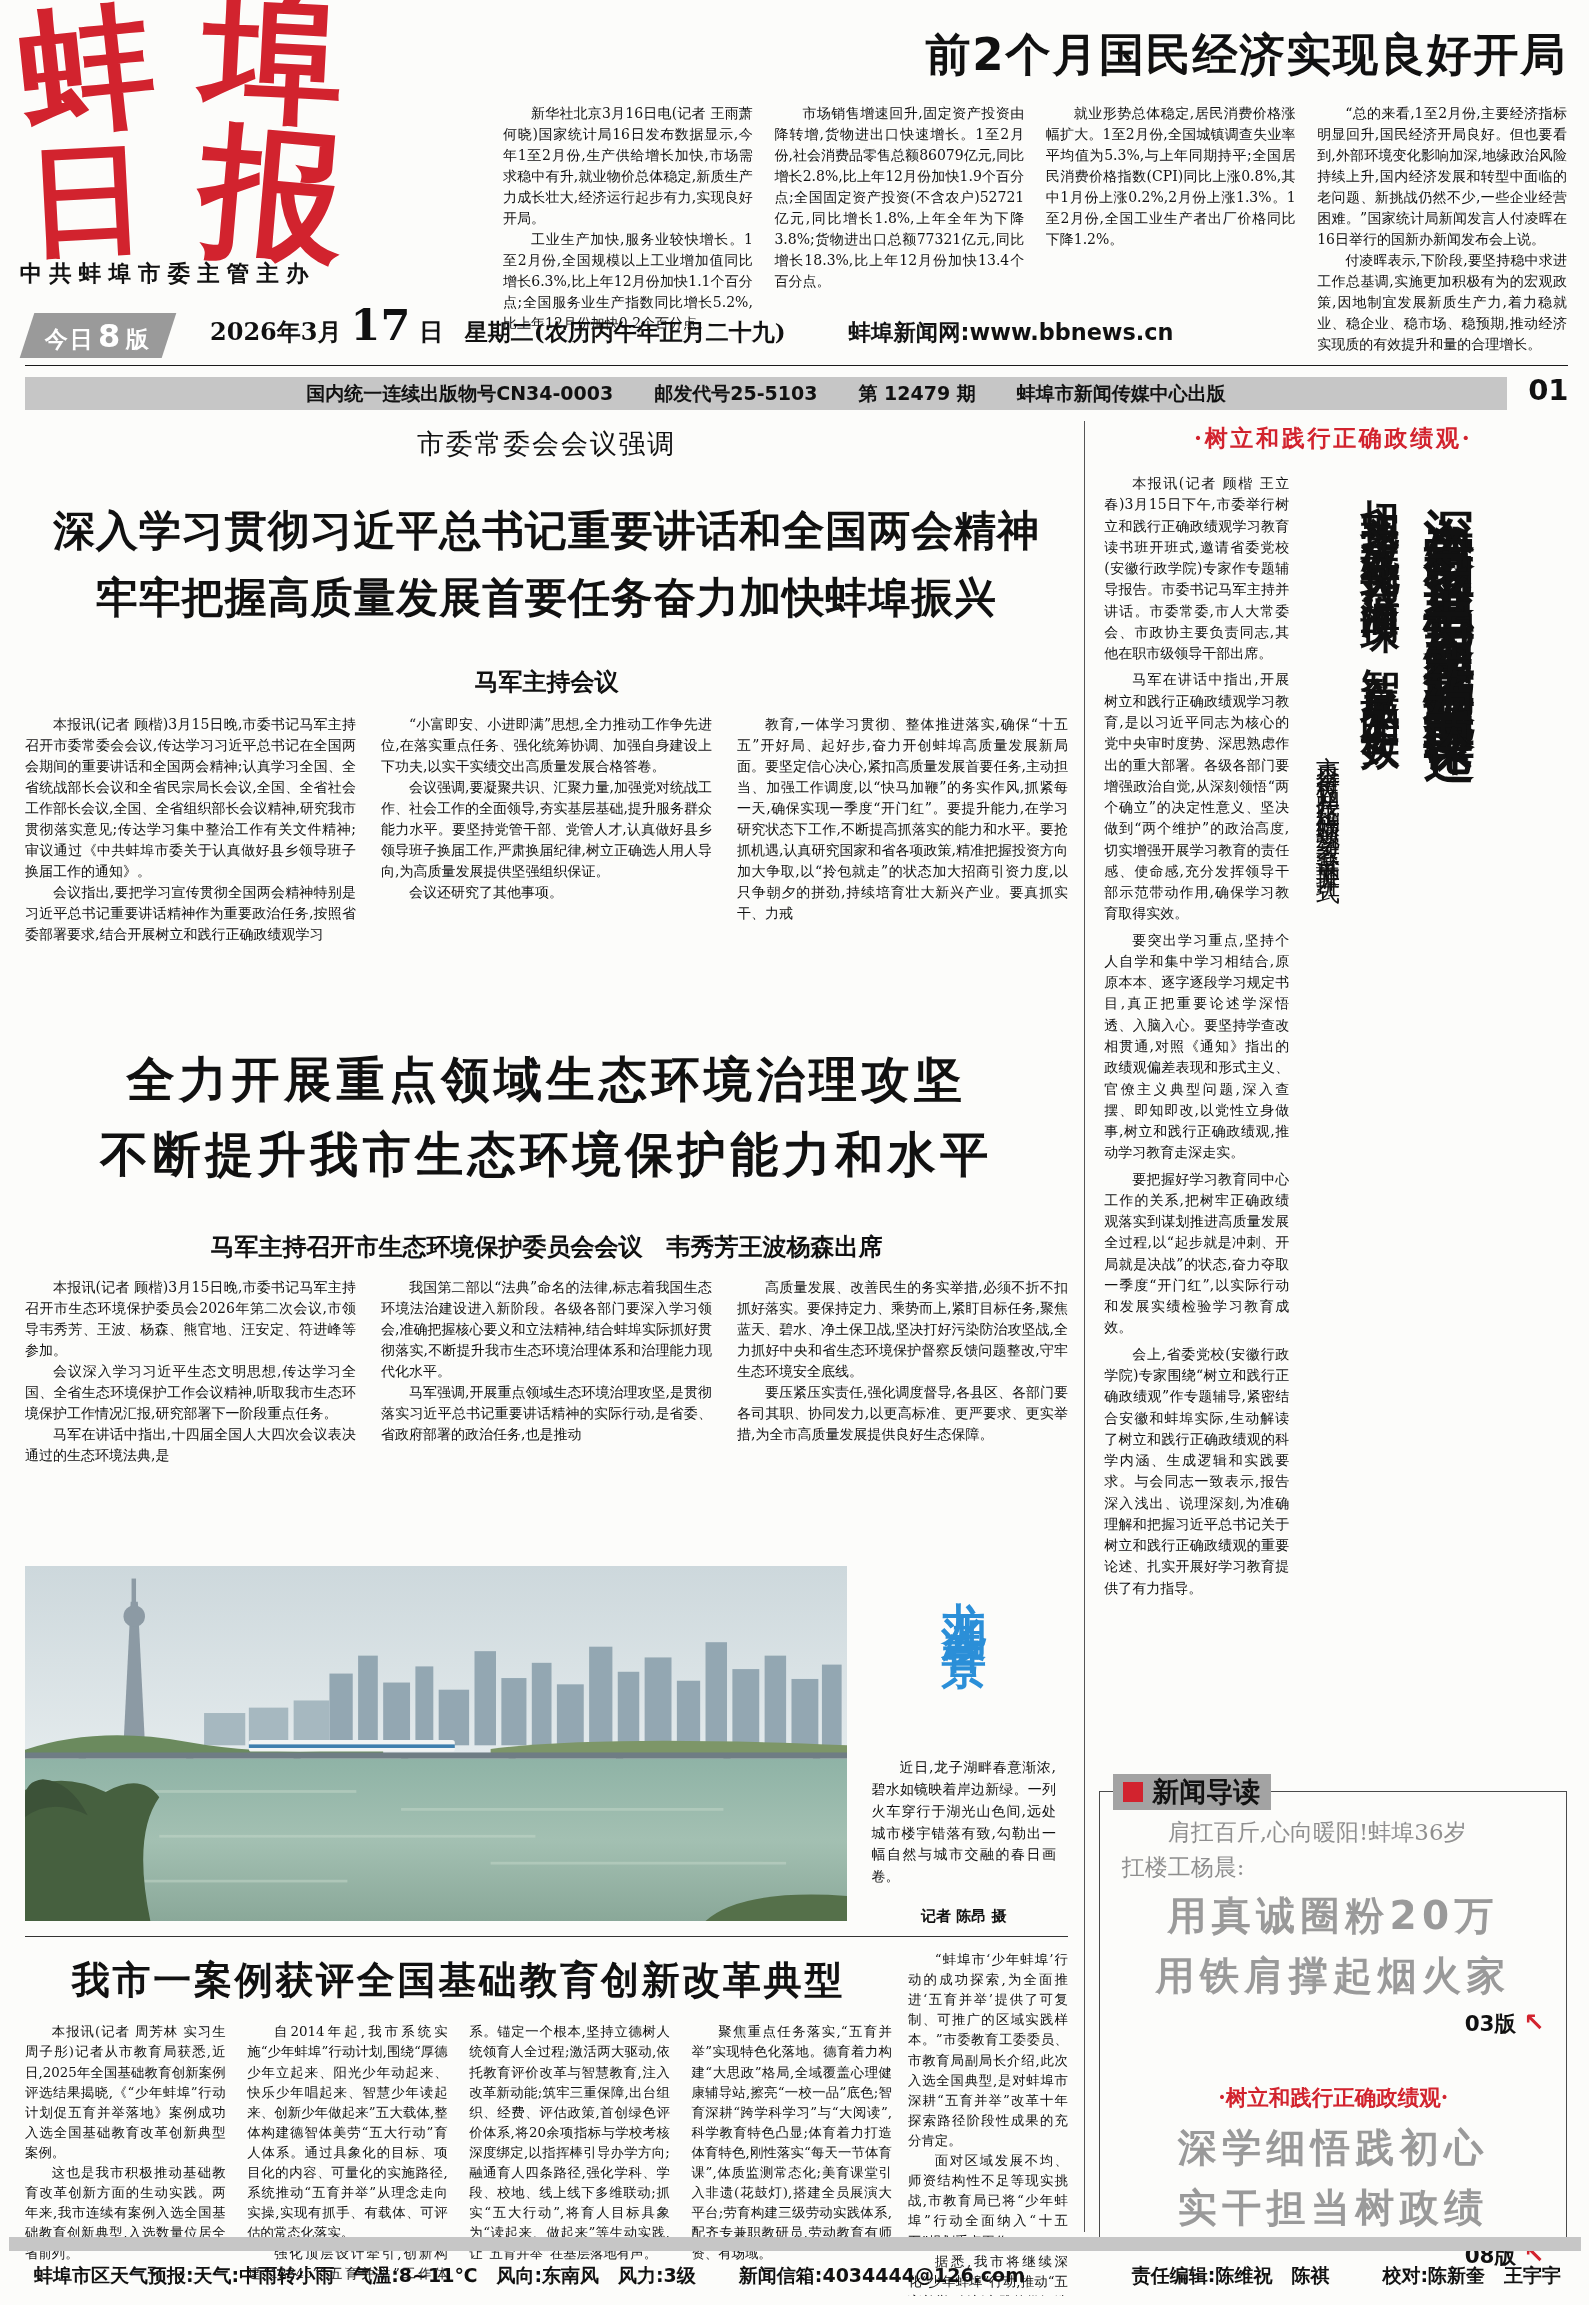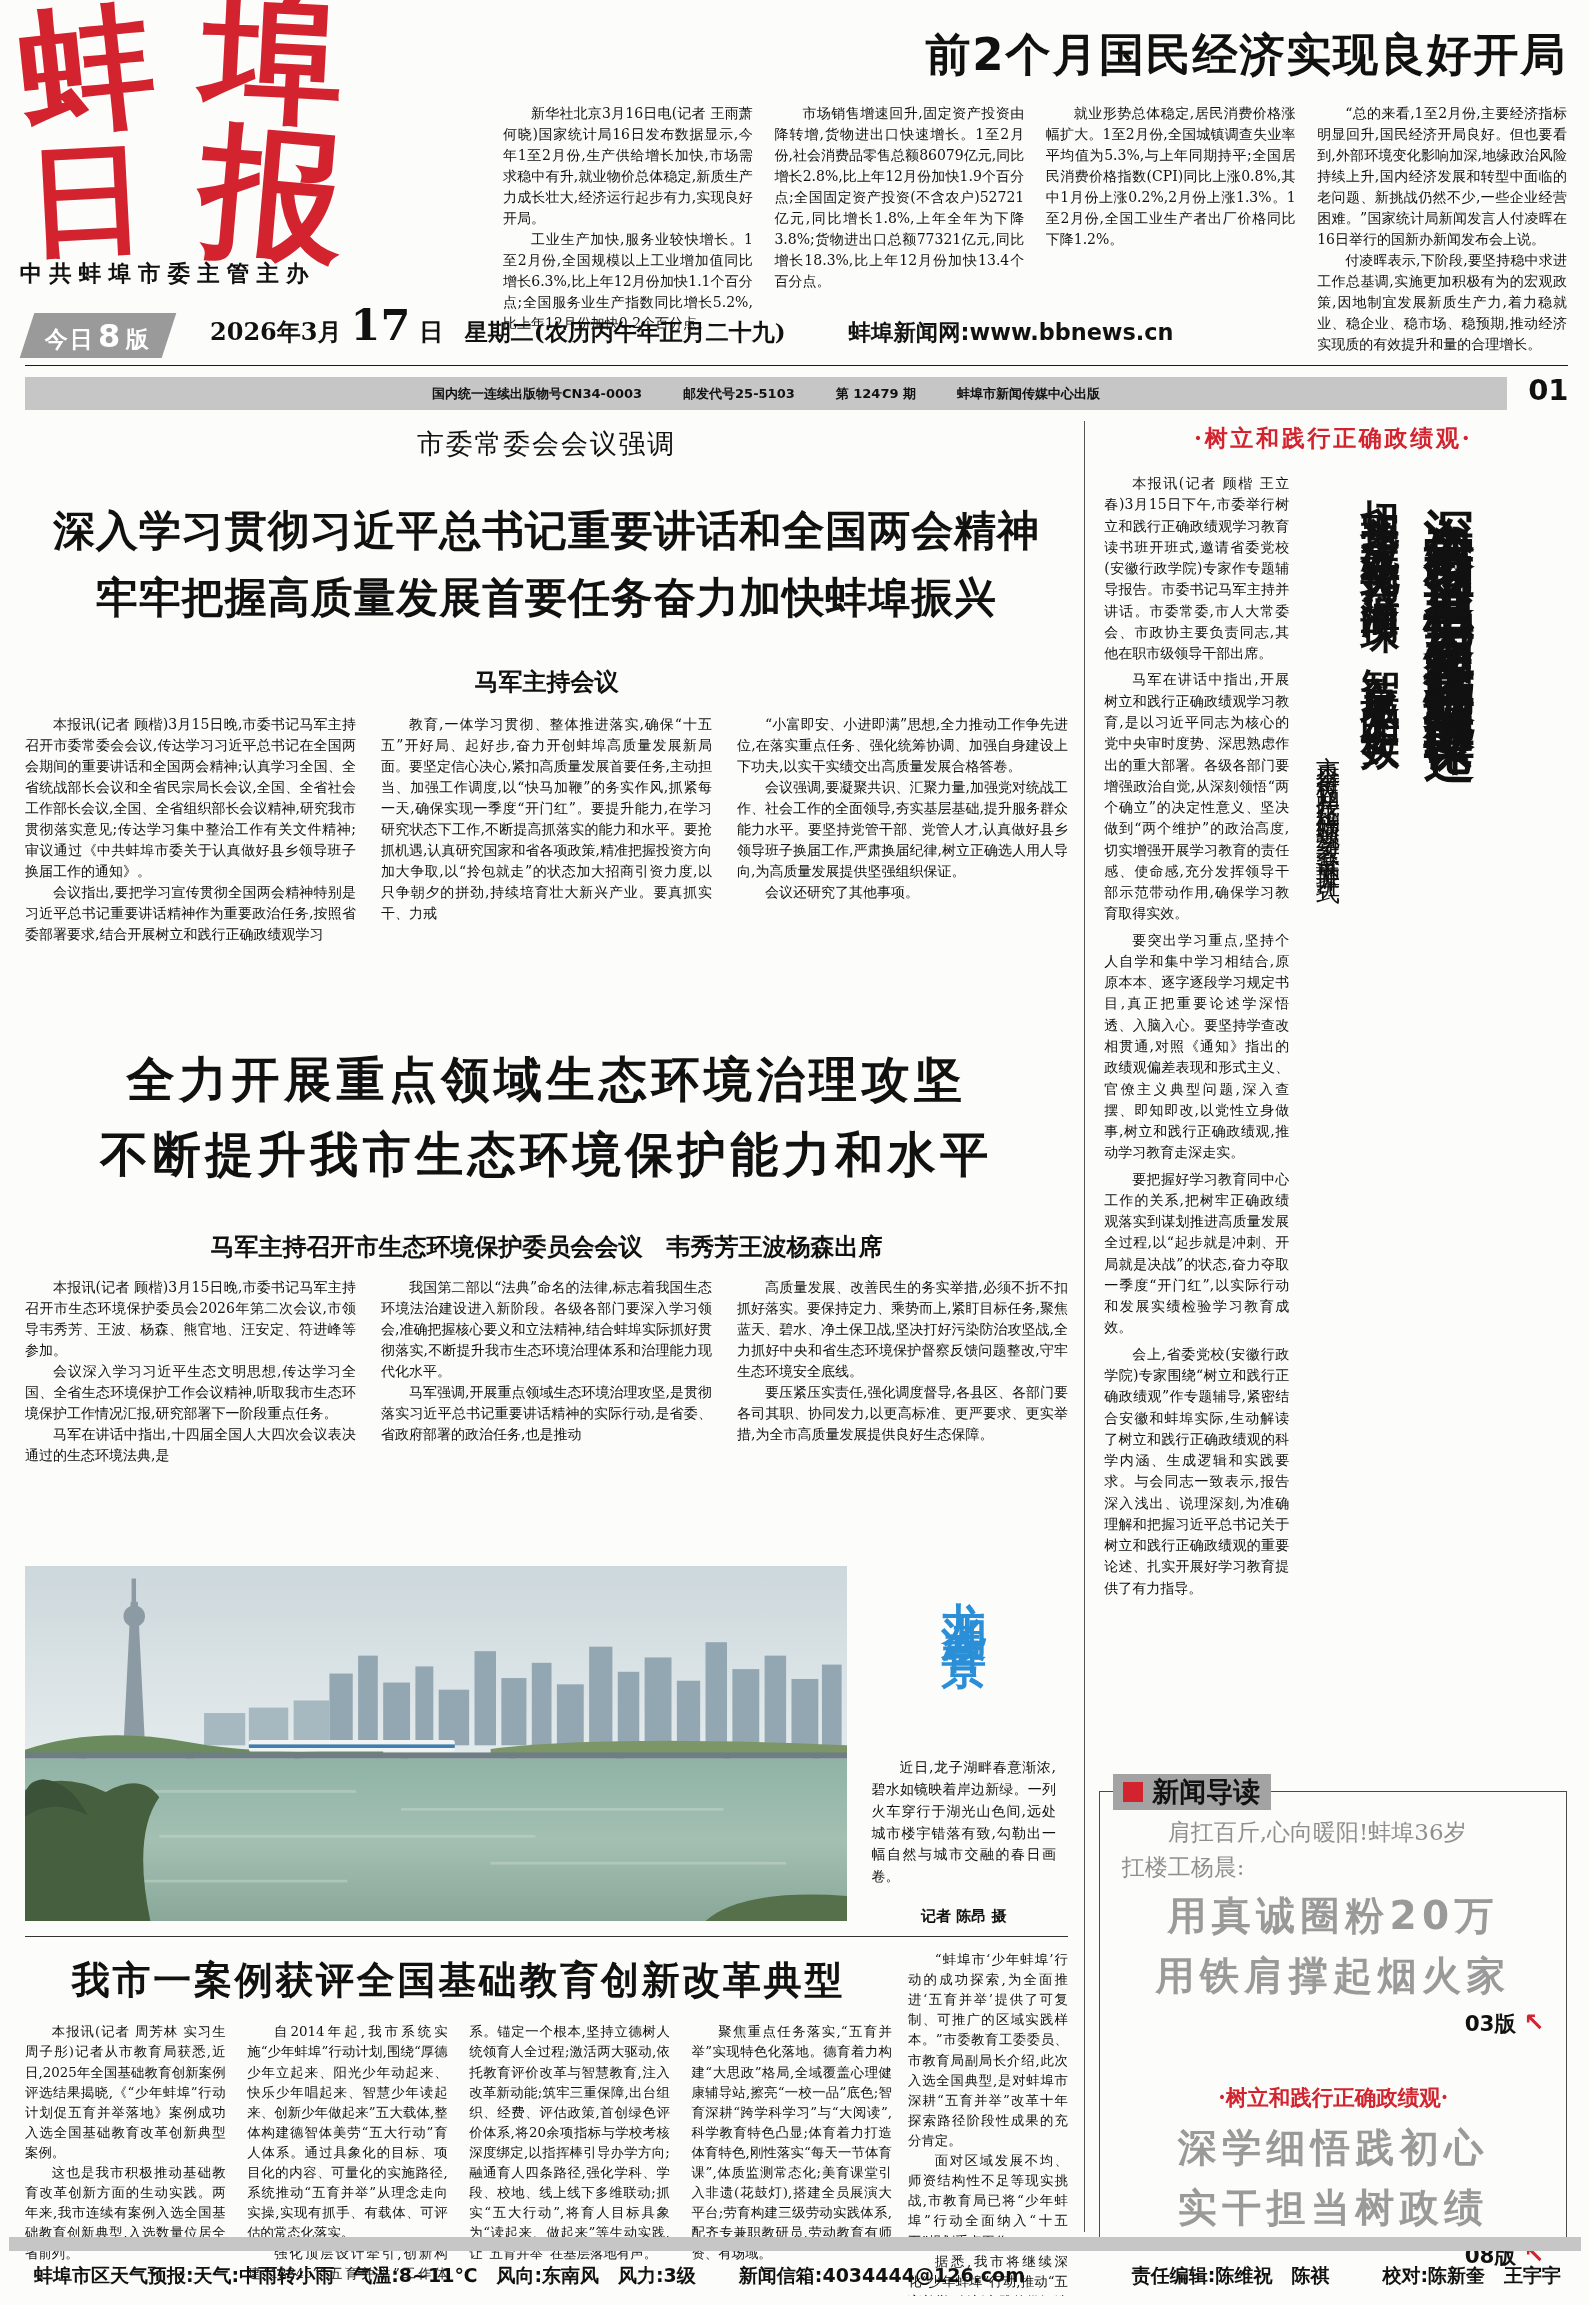--- a/index.html
+++ b/index.html
@@ -26,21 +26,21 @@
   .date-row{position:absolute;left:210px;top:304px;display:flex;align-items:baseline;gap:9px;
             font-weight:bold;white-space:nowrap;text-align:center;}
   .date-ym{font-size:24px;}
   .date-day{font-size:43px;line-height:1;}
   .date-sfx{font-size:24px;}
   .date-week{font-size:23px;margin-left:12.5px;}
   .date-site{font-size:22.4px;margin-left:54px;font-family:"DejaVu Sans",sans-serif;}
   .header-rule{position:absolute;left:25px;right:22.4px;top:365px;border-top:1.8px solid #1a1a1a;}
   .pub-bar{position:absolute;left:25px;top:377px;width:1482px;height:33px;background:#c6c6c6;
            display:flex;align-items:center;justify-content:center;gap:41px;
-           font-size:13px;font-weight:bold;font-family:"DejaVu Sans",sans-serif;}
+           font-size:19px;font-weight:bold;font-family:"DejaVu Sans",sans-serif;}
   .page-num{position:absolute;right:21.5px;top:373px;font-size:29px;font-weight:900;
             font-family:"DejaVu Sans",sans-serif;}
 
   
   .top-article{position:absolute;left:503px;top:25px;width:1064px;height:336px;}
   .top-headline{text-align:right;font-size:45px;font-weight:900;letter-spacing:1.8px;
                 font-family:"DejaVu Sans",sans-serif;margin:0 0 18px;}
   .top-cols{display:flex;gap:21.5px;height:258px;overflow:hidden;}
   .ncol{flex:1;font-size:14px;line-height:1.5;text-align:justify;overflow:hidden;}
   .ncol p,.para-list p{margin:0;text-indent:2em;}
@@ -190,26 +190,26 @@
           <span>深入学习贯彻习近平总书记重要讲话和全国两会精神</span><br>
           <span>牢牢把握高质量发展首要任务奋力加快蚌埠振兴</span>
         </h2>
         <div class="byline">马军主持会议</div>
         <div class="cols3">
           <div class="ncol para-list">
               <p>本报讯(记者 顾楷)3月15日晚,市委书记马军主持召开市委常委会会议,传达学习习近平总书记在全国两会期间的重要讲话和全国两会精神;认真学习全国、全省统战部长会议和全省民宗局长会议,全国、全省社会工作部长会议,全国、全省组织部长会议精神,研究我市贯彻落实意见;传达学习集中整治工作有关文件精神;审议通过《中共蚌埠市委关于认真做好县乡领导班子换届工作的通知》。</p>
               <p>会议指出,要把学习宣传贯彻全国两会精神特别是习近平总书记重要讲话精神作为重要政治任务,按照省委部署要求,结合开展树立和践行正确政绩观学习</p>
             </div>
           <div class="ncol para-list">
-              <p>教育,一体学习贯彻、整体推进落实,确保“十五五”开好局、起好步,奋力开创蚌埠高质量发展新局面。要坚定信心决心,紧扣高质量发展首要任务,主动担当、加强工作调度,以“快马加鞭”的务实作风,抓紧每一天,确保实现一季度“开门红”。要提升能力,在学习研究状态下工作,不断提高抓落实的能力和水平。要抢抓机遇,认真研究国家和省各项政策,精准把握投资方向加大争取,以“拎包就走”的状态加大招商引资力度,以只争朝夕的拼劲,持续培育壮大新兴产业。要真抓实干、力戒</p>
-            </div>
-          <div class="ncol para-list">
               <p>“小富即安、小进即满”思想,全力推动工作争先进位,在落实重点任务、强化统筹协调、加强自身建设上下功夫,以实干实绩交出高质量发展合格答卷。</p>
               <p>会议强调,要凝聚共识、汇聚力量,加强党对统战工作、社会工作的全面领导,夯实基层基础,提升服务群众能力水平。要坚持党管干部、党管人才,认真做好县乡领导班子换届工作,严肃换届纪律,树立正确选人用人导向,为高质量发展提供坚强组织保证。</p>
               <p>会议还研究了其他事项。</p>
+            </div>
+          <div class="ncol para-list">
+              <p>教育,一体学习贯彻、整体推进落实,确保“十五五”开好局、起好步,奋力开创蚌埠高质量发展新局面。要坚定信心决心,紧扣高质量发展首要任务,主动担当、加强工作调度,以“快马加鞭”的务实作风,抓紧每一天,确保实现一季度“开门红”。要提升能力,在学习研究状态下工作,不断提高抓落实的能力和水平。要抢抓机遇,认真研究国家和省各项政策,精准把握投资方向加大争取,以“拎包就走”的状态加大招商引资力度,以只争朝夕的拼劲,持续培育壮大新兴产业。要真抓实干、力戒</p>
             </div>
         </div>
       </div>
 
       <div>
         <h2 class="a2-h">
           <span>全力开展重点领域生态环境治理攻坚</span><br>
           <span>不断提升我市生态环境保护能力和水平</span>
         </h2>
         <div class="a2-sub">马军主持召开市生态环境保护委员会会议　韦秀芳王波杨森出席</div>

